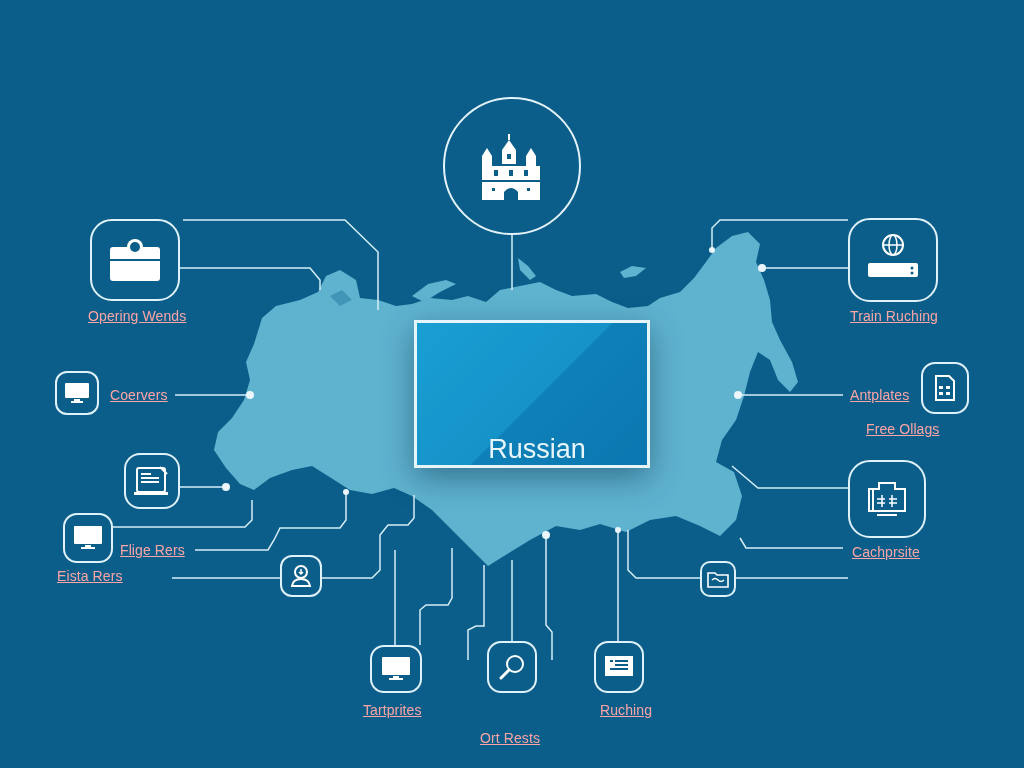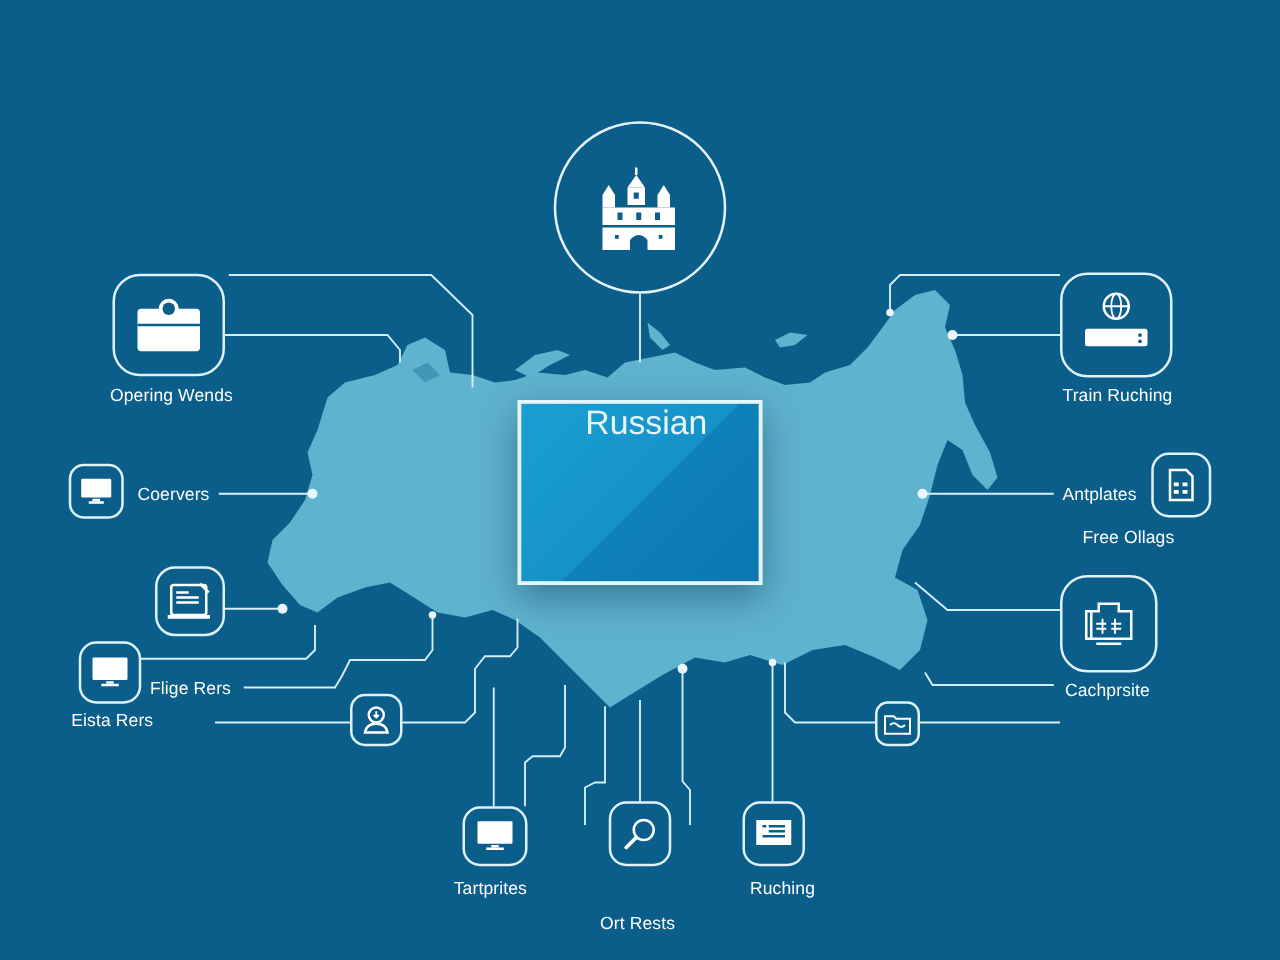--- a/index.html
+++ b/index.html
@@ -12,29 +12,30 @@
     .stage { position: absolute; left: 0; top: 0; width: 1024px; height: 768px; }
     svg.layer { position: absolute; left: 0; top: 0; }
     .node {
       position: absolute; box-sizing: border-box;
       border: 2px solid #dff1fa; border-radius: 18px;
       display: flex; align-items: center; justify-content: center;
       background: #0b5e8a;
     }
     .node svg { display: block; }
     .lbl {
-      position: absolute; font-size: 14px; color: #ffffff; white-space: nowrap;
+      position: absolute; font-size: 14px; color: #fca5a5; white-space: nowrap;
       letter-spacing: 0.1px;
+      text-decoration: underline;
     }
     .center-box {
-      position: absolute; left: 414px; top: 320px; width: 196px; height: 148px;
+      position: absolute; left: 414px; top: 320px; width: 236px; height: 148px;
       box-sizing: border-box; border: 3px solid #e6f4fb;
       background: linear-gradient(135deg, #1a9fd3 0%, #1593c9 52%, #0e80b8 53%, #0c77b0 100%);
       box-shadow: 0 10px 30px rgba(0,40,70,0.45);
-      display: flex; align-items: flex-start; justify-content: center; padding-left: 10px;
+      display: flex; align-items: flex-end; justify-content: center; padding-left: 10px;
     }
     .center-box span { font-size: 27px; color: #e8f6fc; }
     .top-circle {
       position: absolute; left: 443px; top: 97px; width: 138px; height: 138px;
       box-sizing: border-box; border: 2px solid #e4f3fa; border-radius: 50%;
       display: flex; align-items: center; justify-content: center;
     }
   </style>
 </head>
 <body>

